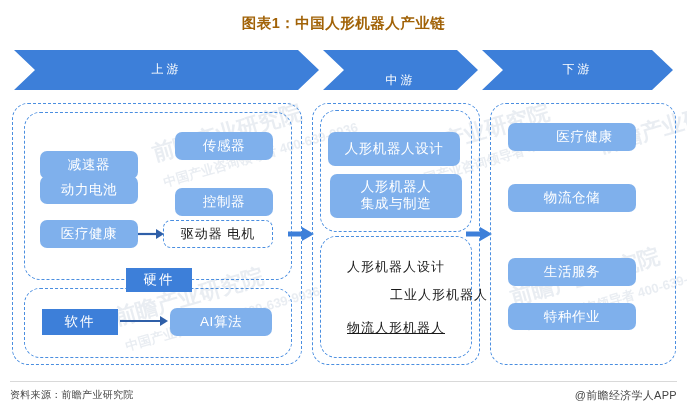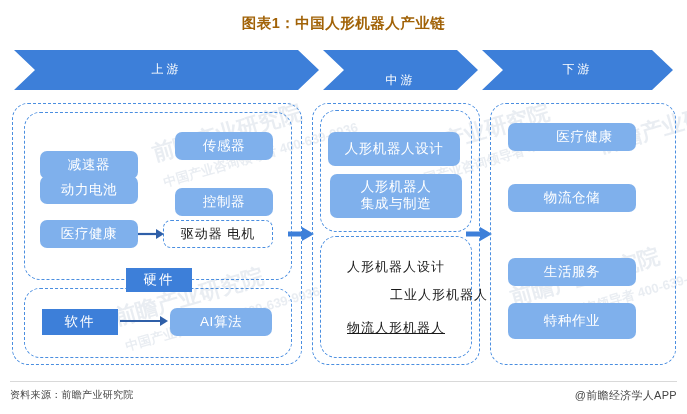--- a/index.html
+++ b/index.html
@@ -197,19 +197,19 @@
   <svg class="arrow-svg" style="left:466px;top:226px;" width="26" height="16">
     <line x1="0" y1="8" x2="15" y2="8" stroke="#3d7fd9" stroke-width="5"></line>
     <polygon points="14,1 26,8 14,15" fill="#3d7fd9"></polygon>
   </svg>
 
   <div class="dash col-down-outer"></div>
 
   <div class="box" style="left:508px;top:123px;width:128px;height:28px;padding-left:25px;">医疗健康</div>
   <div class="box" style="left:508px;top:184px;width:128px;height:28px;">物流仓储</div>
   <div class="box" style="left:508px;top:258px;width:128px;height:28px;">生活服务</div>
-  <div class="box" style="left:508px;top:303px;width:128px;height:36px;">特种作业</div>
+  <div class="box" style="left:508px;top:303px;width:128px;height:27px;">特种作业</div>
 
   <div class="rule"></div>
   <div class="src">资料来源：前瞻产业研究院</div>
   <div class="app">@前瞻经济学人APP</div>
 
 </div>
 
 </body></html>

